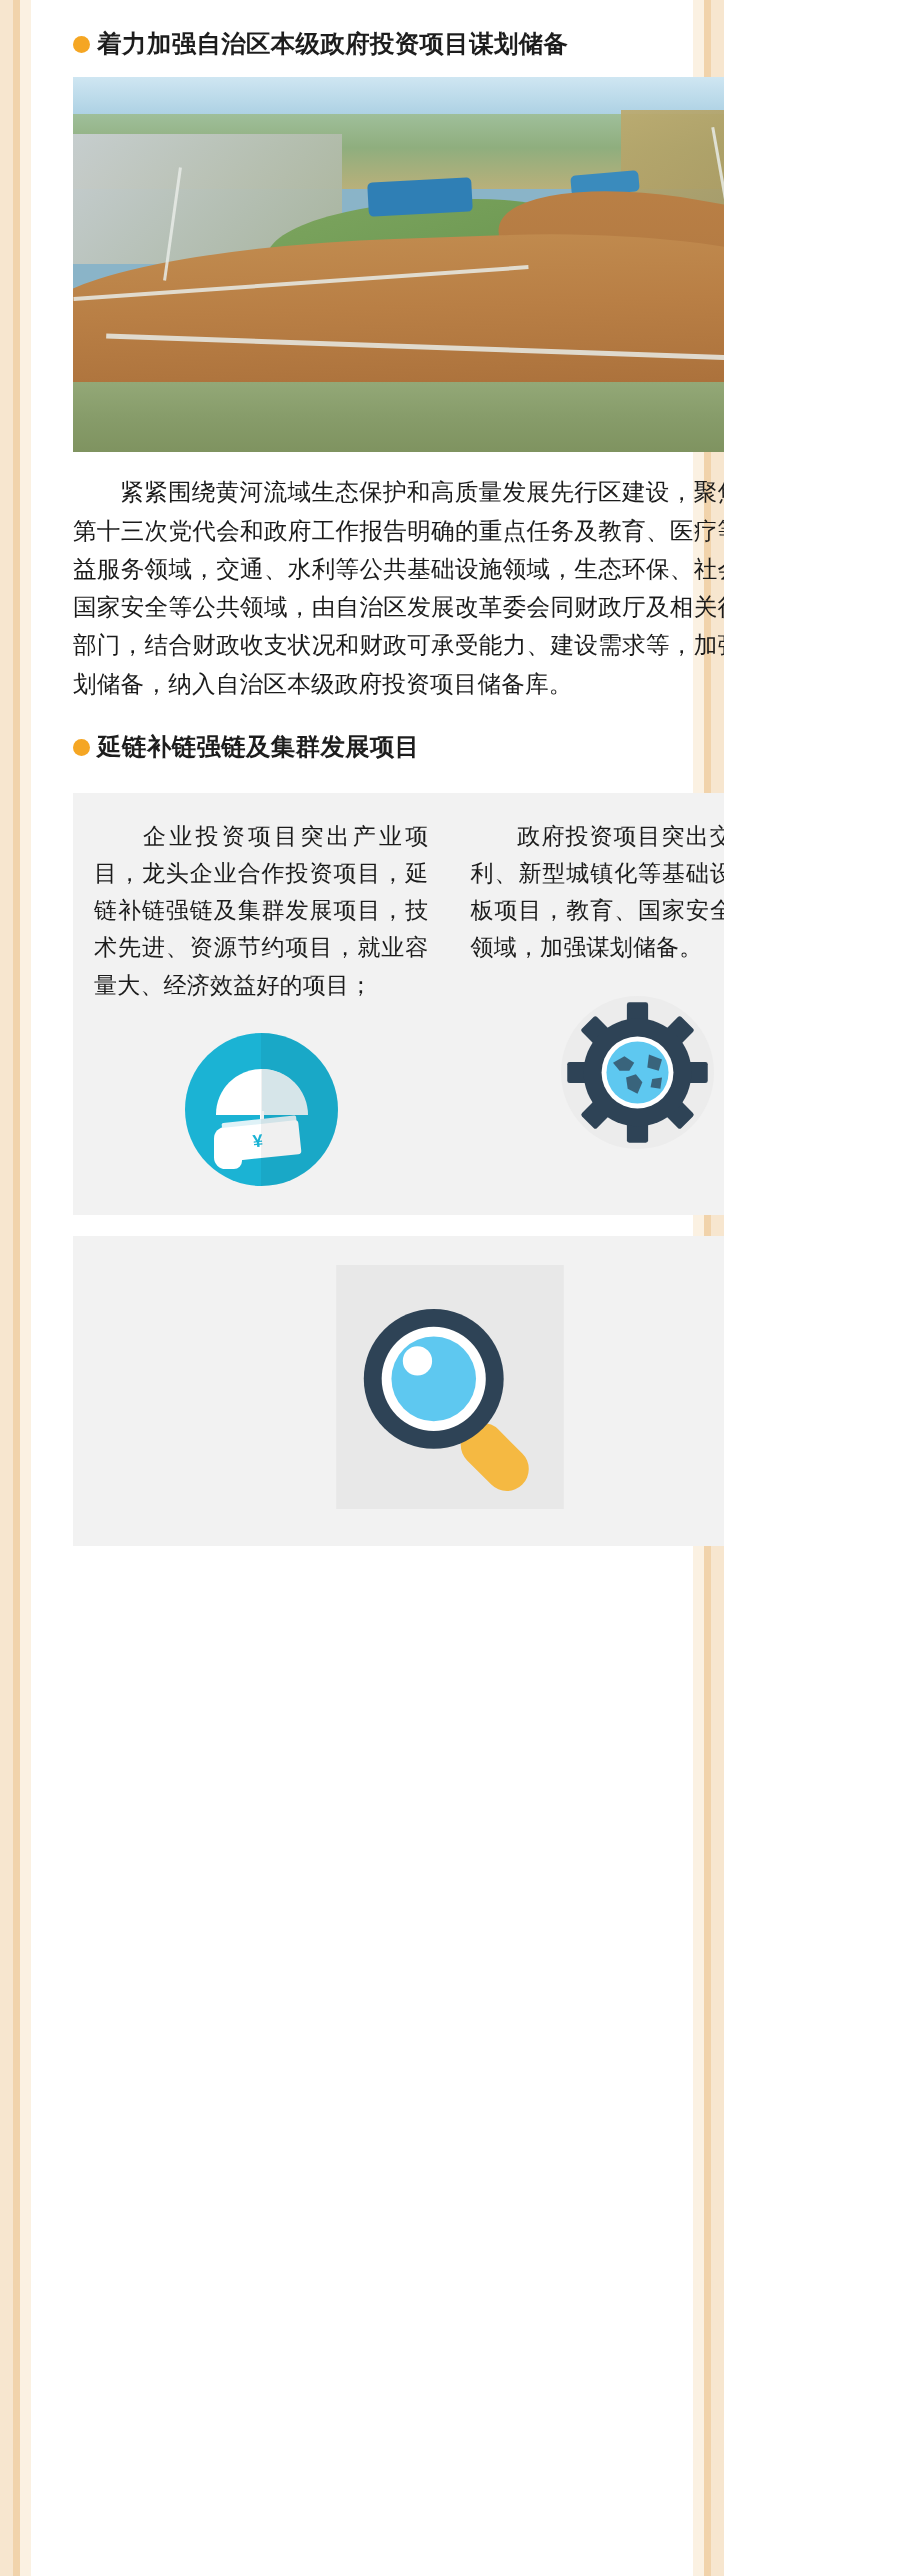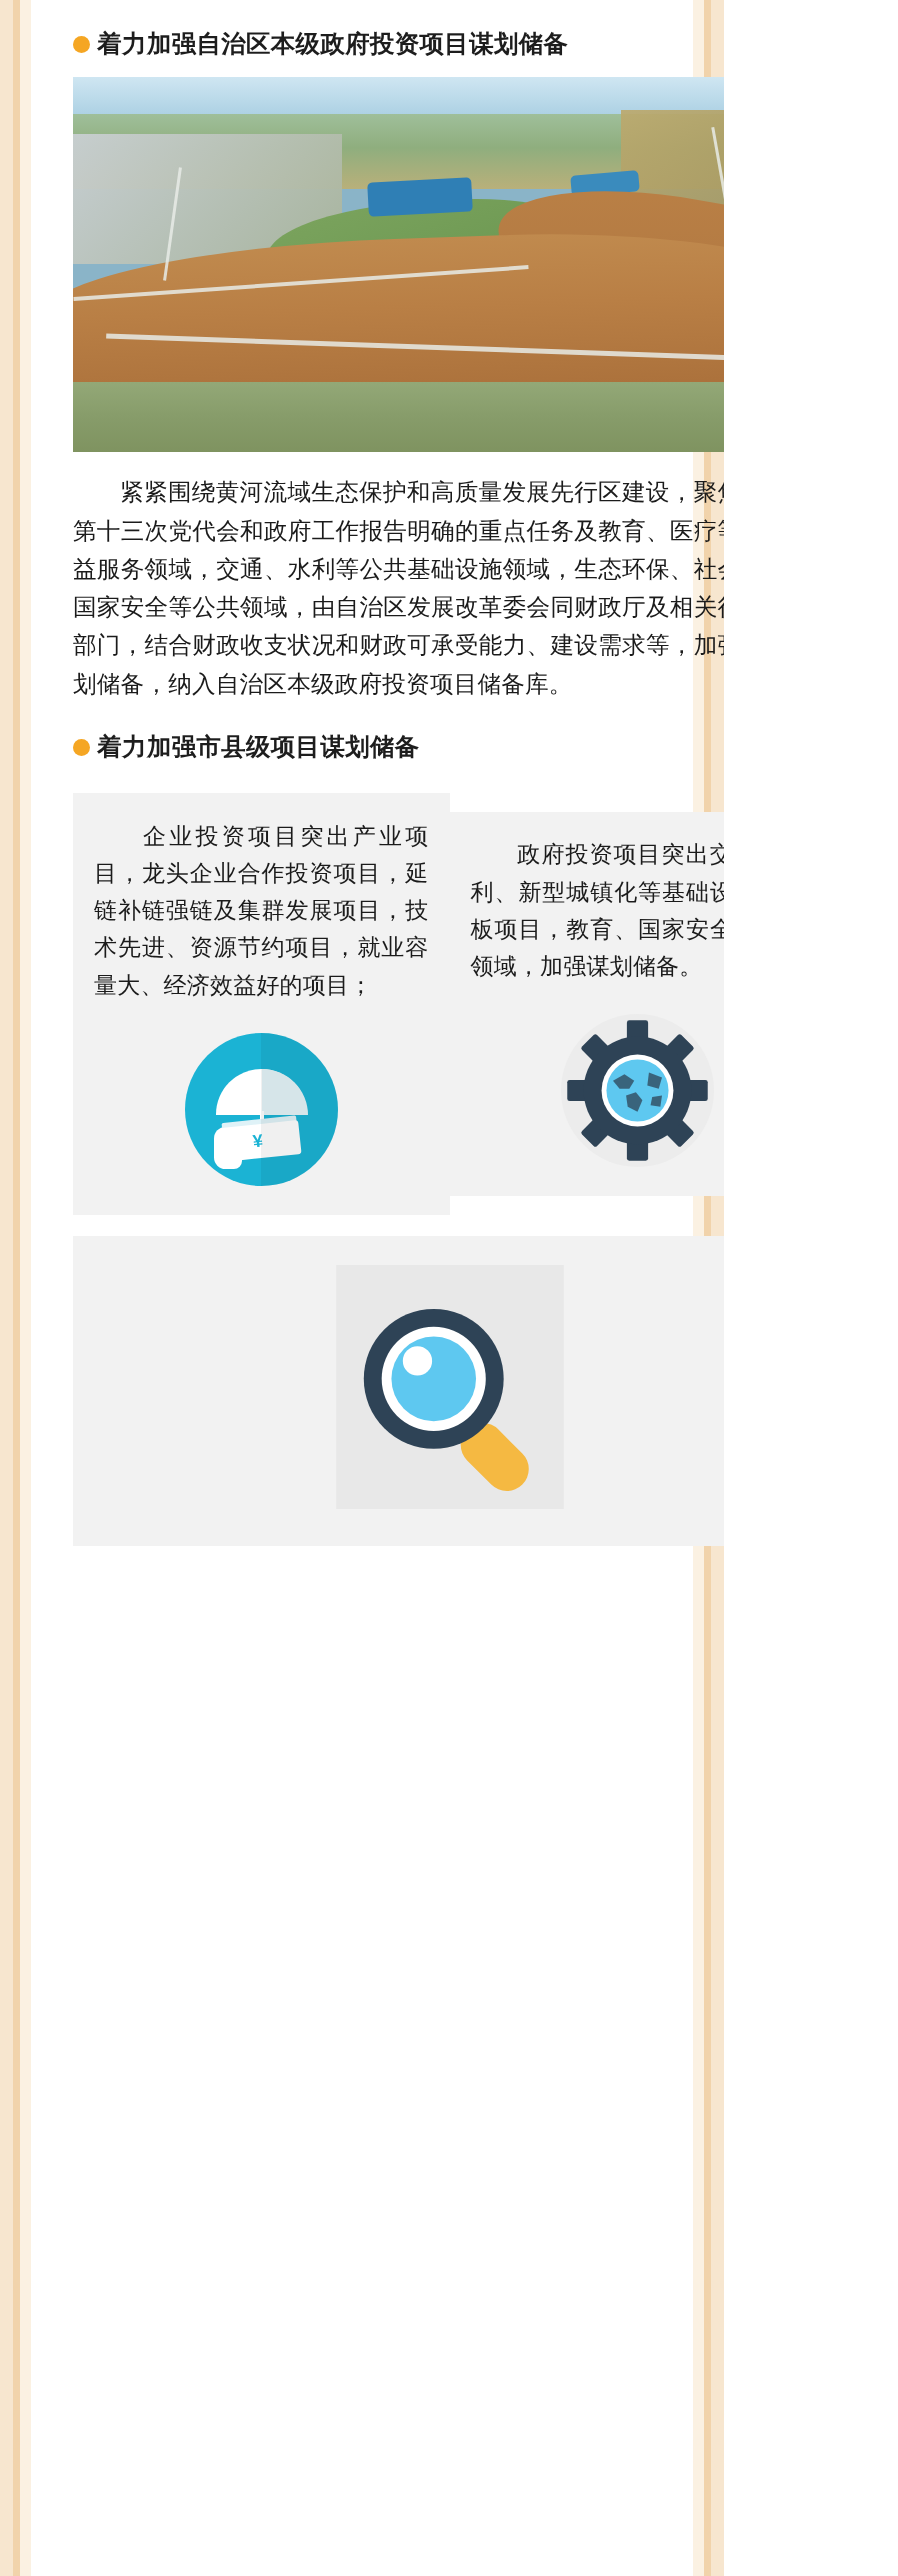--- a/index.html
+++ b/index.html
@@ -156,21 +156,20 @@
     text-justify: inter-ideograph;
     margin: 21px 13px 0 0;
     letter-spacing: 0.2px;
   }
   .body-text .indent { display: inline-block; width: 47px; }
 
   
   .card-row {
     display: flex;
     margin-top: 16.3px;
-    align-items: center;
   }
   .card {
     flex: 1 1 0;
     background: #f2f2f2;
     padding: 24.4px 21px 28px 21px;
     box-sizing: border-box;
   }
   .card-text {
     font-size: 23px;
     line-height: 1.62;
@@ -301,21 +300,21 @@
       <div class="road r2"></div>
       <div class="road r3"></div>
       <div class="road r4"></div>
 
     </div>
 
     <p class="body-text"><span class="indent"></span><span>紧紧围绕黄河流域生态保护和高质量发展先行区建设，聚焦自治区第十三次党代会和政府工作报告明确的重点任务及教育、医疗等社会公益服务领域，交通、水利等公共基础设施领域，生态环保、社会管理、国家安全等公共领域，由自治区发展改革委会同财政厅及相关行业主管部门，结合财政收支状况和财政可承受能力、建设需求等，加强项目谋划储备，纳入自治区本级政府投资项目储备库。</span></p>
 
     <div class="section-heading">
       <span class="bullet"></span>
-      <span class="htext">着力加强市县级项目谋划储备</span>
+      <span class="htext">延链补链强链及集群发展项目</span>
     </div>
 
     <div class="card-row">
 
       <div class="card">
         <div class="card-text"><span class="indent"></span><span>企业投资项目突出产业项目，龙头企业合作投资项目，延链补链强链及集群发展项目，技术先进、资源节约项目，就业容量大、经济效益好的项目；</span></div>
         <div class="card-icon-wrap">
           <div class="icon-umbrella-money">
             <div class="dome"></div>
             <div class="dome-shadow"></div>

